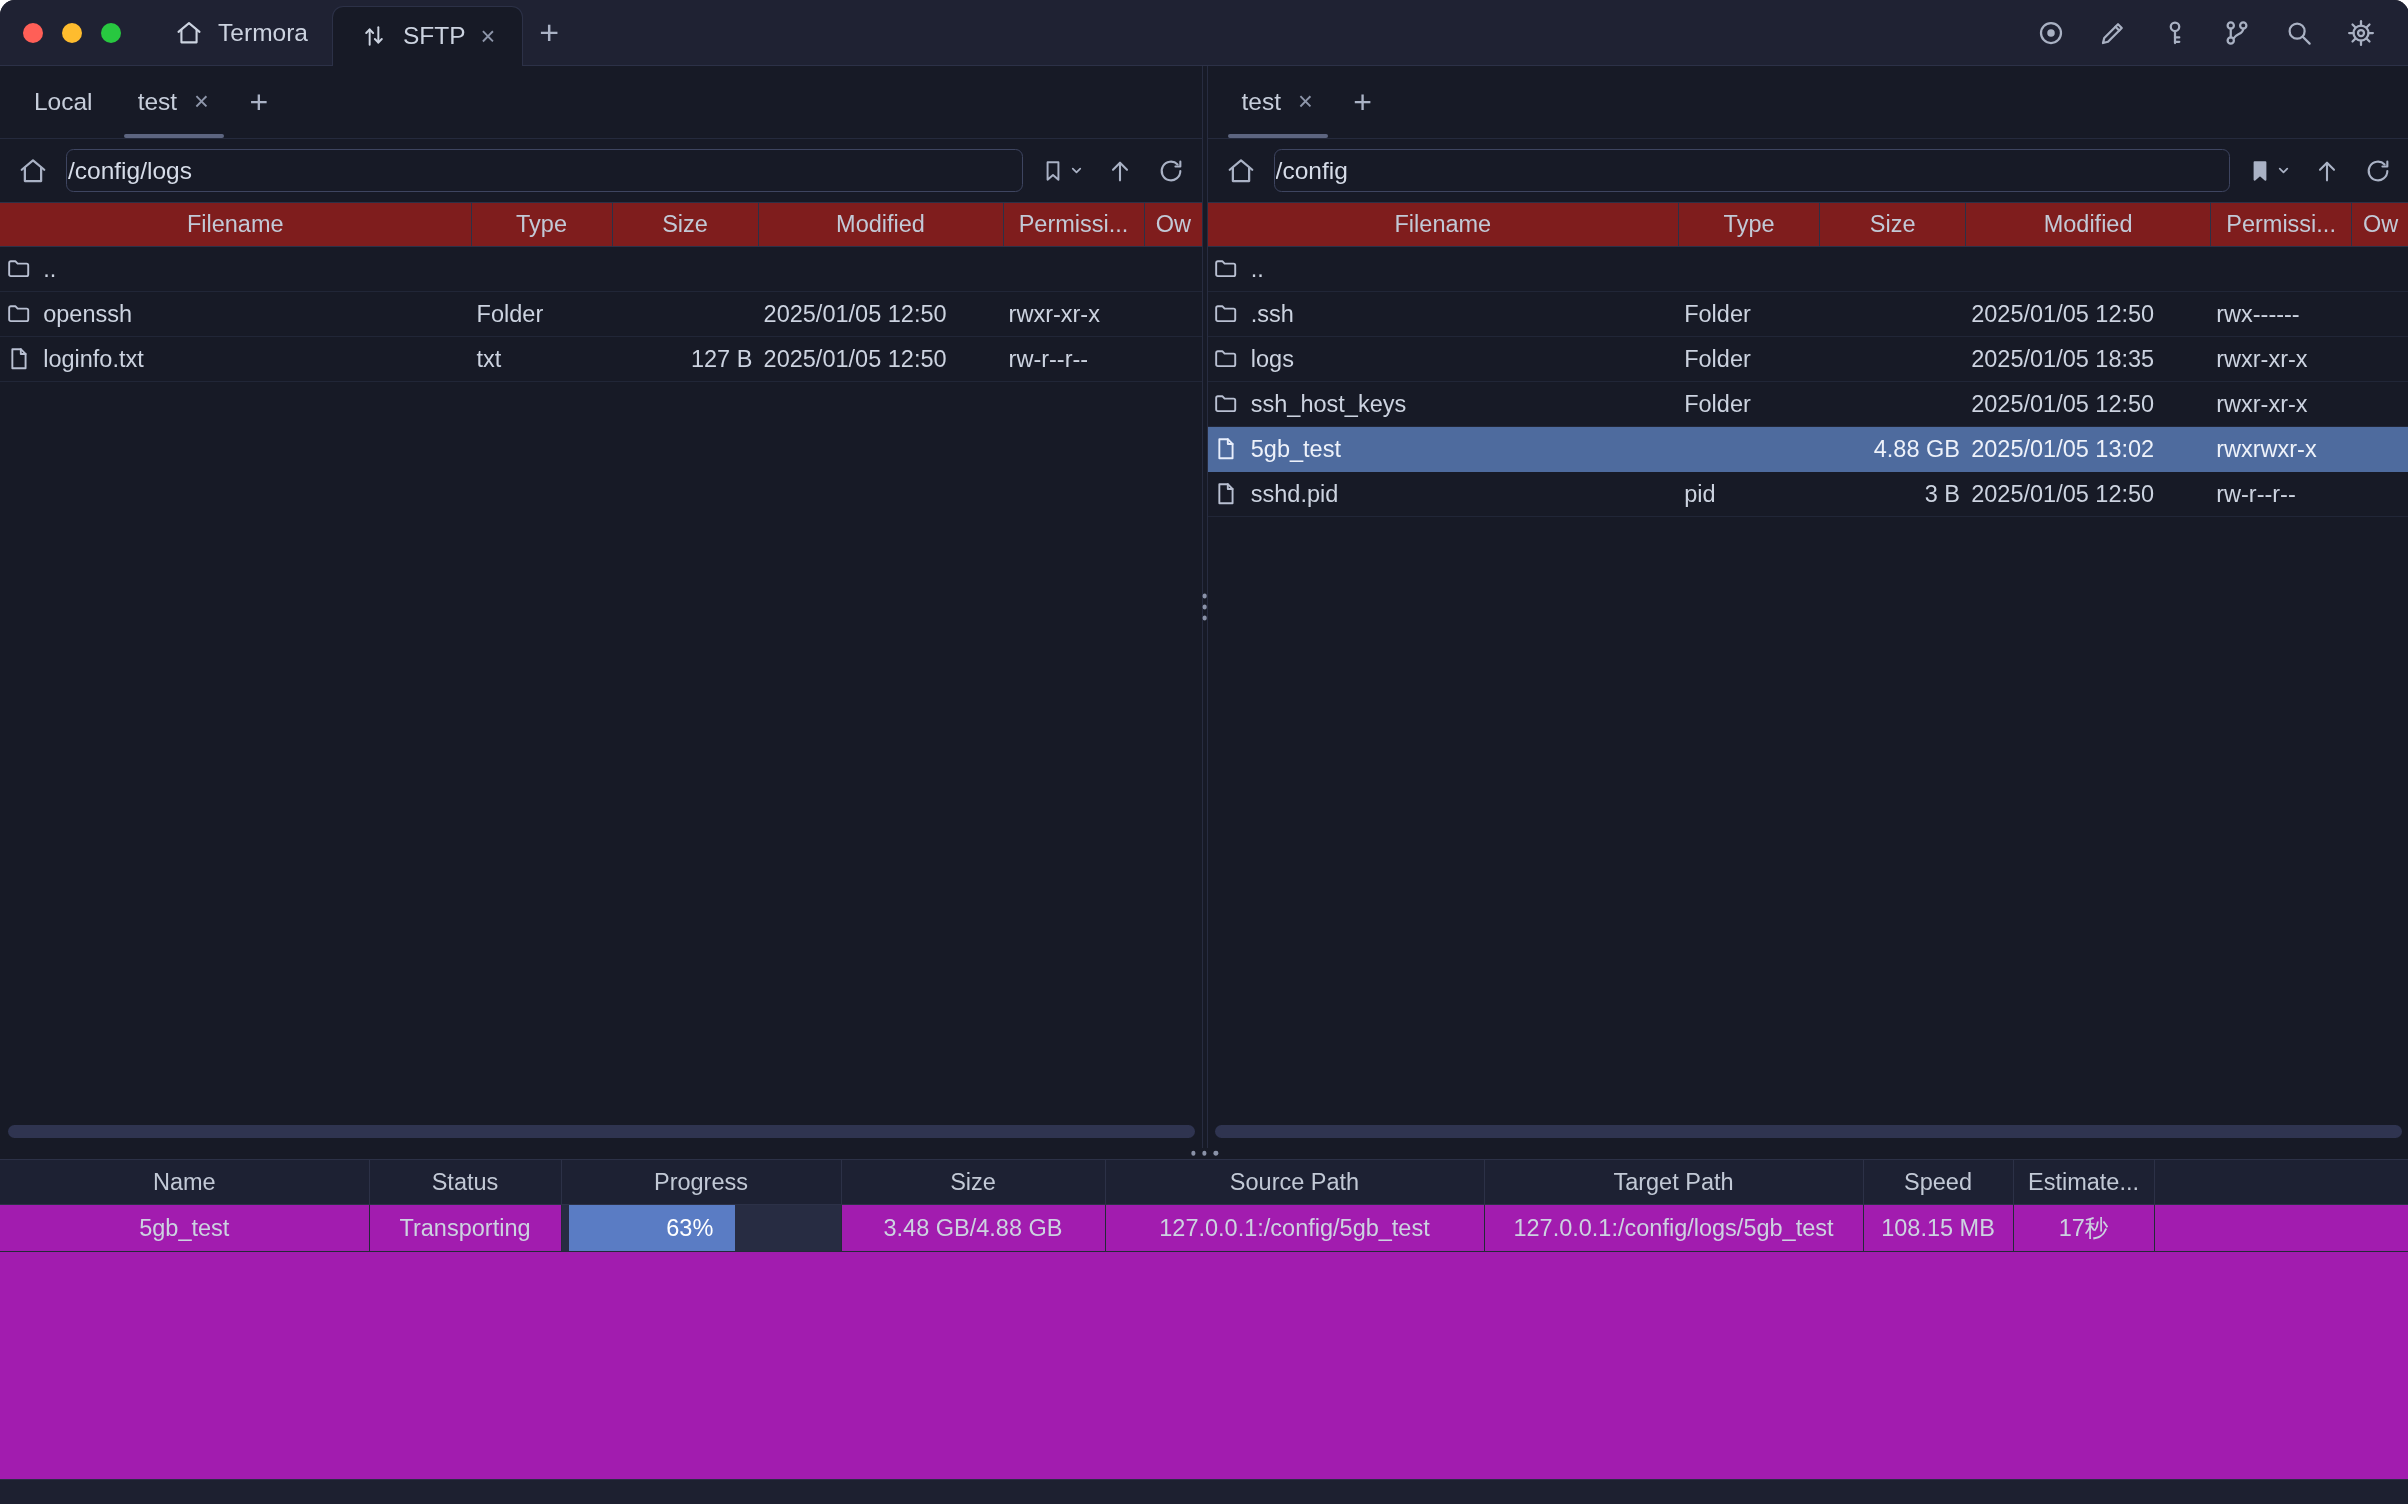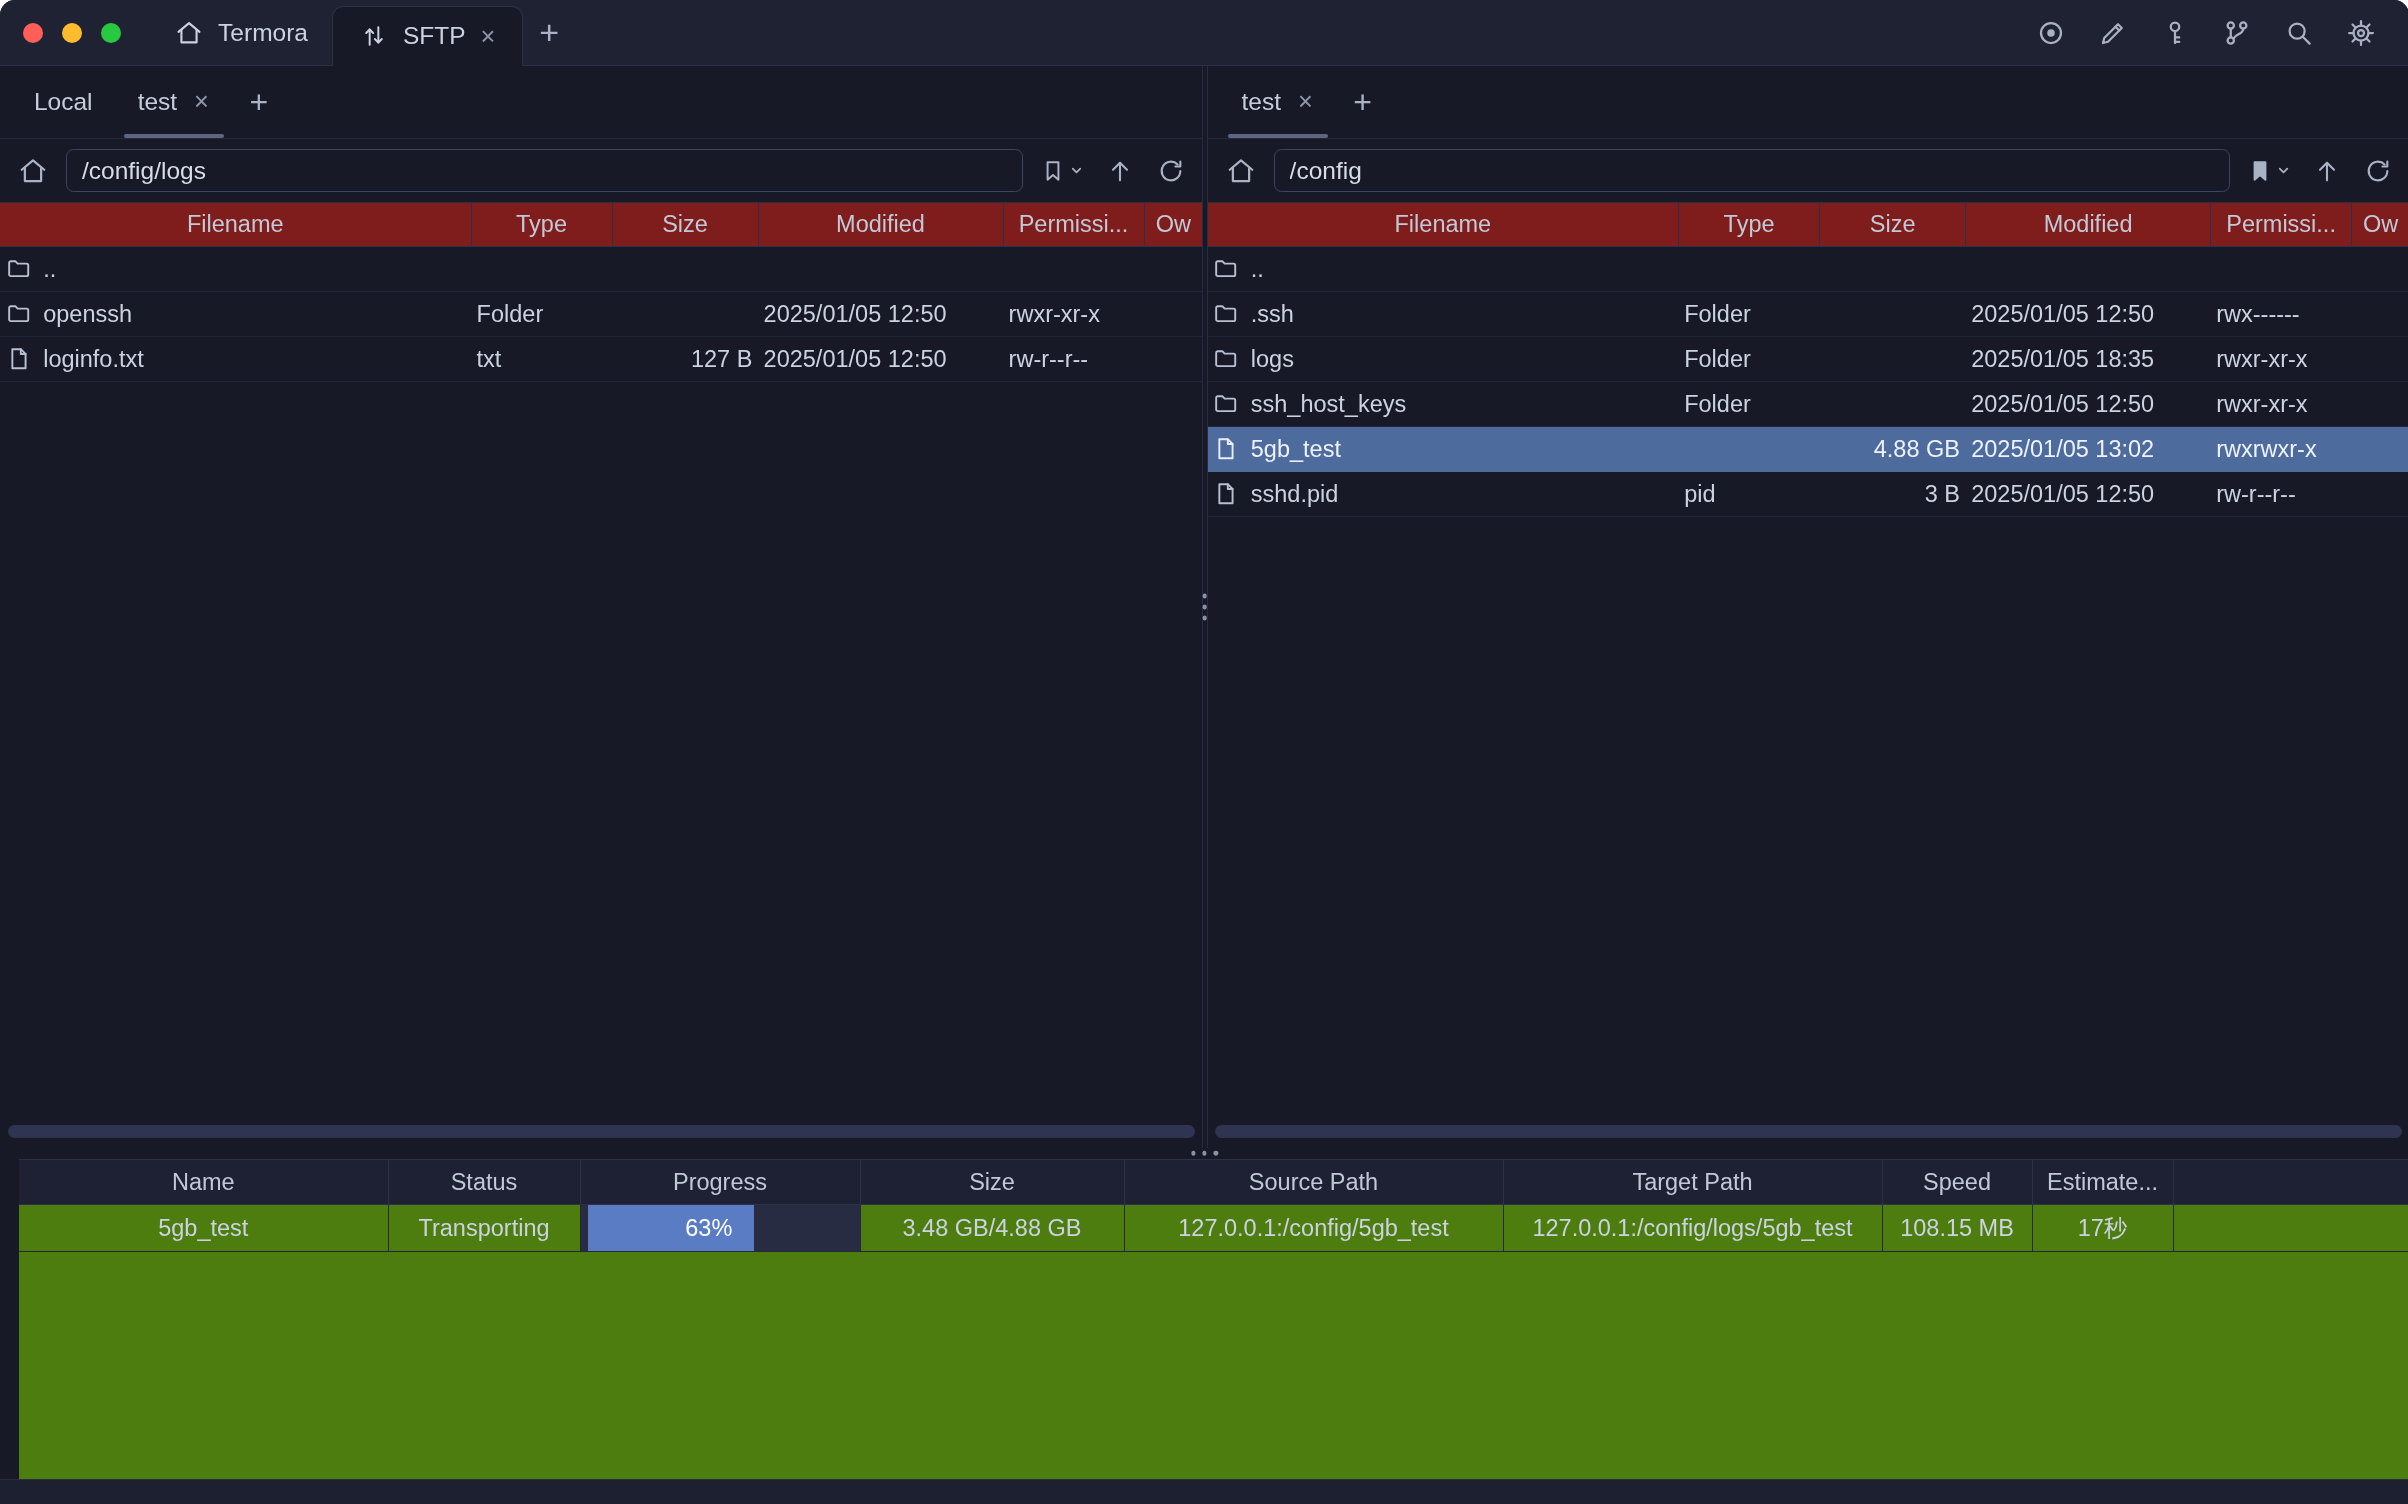--- a/index.html
+++ b/index.html
@@ -35,21 +35,21 @@
   .vdots{position:absolute;top:50%;left:50%;transform:translate(-50%,-50%);display:flex;flex-direction:column;gap:6.6px;}
   .vdots i,.hdots i{width:4.7px;height:4.7px;border-radius:50%;background:#8a92a8;display:block;}
 
   .pane-tabs{height:73px;flex:none;display:flex;align-items:center;padding:0 11.3px;border-bottom:0.9px solid #252a3d;}
   .ptab{position:relative;height:100%;display:flex;align-items:center;gap:15px;padding:0 22.6px;font-size:24.5px;color:#c7cedb;}
   .ptab.active::after{content:"";position:absolute;left:9.4px;right:9.4px;bottom:0;height:3.8px;border-radius:1.9px;background:#5d6580;}
   .pane-newtab{display:flex;align-items:center;justify-content:center;width:51px;height:100%;font-size:32px;font-weight:300;color:#aab2c5;}
 
   .pathbar{height:63px;flex:none;display:flex;align-items:center;gap:17px;padding:0 17px;}
   .home-btn{color:#aab2c5;width:32px;height:32px;flex:none;display:flex;align-items:center;justify-content:center;}
-  .path-input{flex:1;height:43px;background:#171a26;border:1.9px solid #3e4560;border-radius:7.5px;color:#d6dce8;font-size:24.5px;font-family:"Liberation Sans",sans-serif;padding:0 15px;outline:none;min-width:0;}
+  .path-input{flex:1;height:43px;background:#171a26;border:1.9px solid #3e4560;border-radius:7.5px;color:#d6dce8;font-size:24.5px;font-family:"Liberation Sans",sans-serif;padding:0 1px;outline:none;min-width:0;}
   .path-actions{display:flex;align-items:center;gap:22.6px;color:#aab2c5;flex:none;}
   .bookmark-group{display:flex;align-items:center;gap:2.8px;}
 
   
   table.file-table{width:100%;border-collapse:collapse;table-layout:fixed;font-size:23.5px;}
   table.file-table th{height:44px;background:#7f1d1d;border-top:0.9px solid #2c3147;border-bottom:0.9px solid #2c3147;border-right:0.9px solid #2c3147;font-weight:400;color:#c2c9d6;text-align:center;white-space:nowrap;overflow:hidden;padding:0 5.6px;}
   table.file-table th:last-child{border-right:none;}
   table.file-table td{height:45px;border-bottom:0.9px solid #212637;white-space:nowrap;overflow:hidden;padding:0 5.6px;color:#ccd3e0;}
   td.c-name{text-align:left;padding-left:13px;}
   td.c-type,td.c-mod,td.c-perm,td.c-owner{}
@@ -59,21 +59,21 @@
   tr.selected td{background:#4e6b9e;border-bottom-color:#4e6b9e;color:#eef2fa;}
   tr.selected .row-icon{color:#e8eefc;}
 
   .hscroll{position:absolute;left:7.5px;right:7.5px;bottom:9.4px;height:13px;border-radius:6.6px;background:#2f3450;}
 
   
   .hsplitter{height:11.3px;flex:none;background:#171a26;position:relative;}
   .hdots{position:absolute;top:50%;left:50%;transform:translate(-50%,-50%);display:flex;gap:6.6px;}
 
   
-  .transfer{height:320px;flex:none;display:flex;flex-direction:column;background:#4d7c0f;margin-left:19px;}
+  .transfer{height:320px;flex:none;display:flex;flex-direction:column;background:#a21caf;}
   table.transfer-table{width:100%;border-collapse:collapse;table-layout:fixed;font-size:23.5px;}
   table.transfer-table th{height:45px;background:#1d2133;border-top:0.9px solid #2c3147;border-bottom:0.9px solid #2c3147;border-right:0.9px solid #2c3147;font-weight:400;color:#c2c9d6;text-align:center;white-space:nowrap;overflow:hidden;padding:0 5.6px;}
   table.transfer-table th:last-child{border-right:none;}
   table.transfer-table td{height:47px;border-bottom:0.9px solid #242938;border-right:0.9px solid #242938;white-space:nowrap;overflow:hidden;text-align:center;padding:0 7.5px;color:#ccd3e0;}
   table.transfer-table td:last-child{border-right:none;}
   td.t-name{text-align:left;padding-left:15px;}
   td.t-progress{padding:0;background:#272c42;position:relative;}
   .pfill{height:100%;background:#5a7cc4;display:flex;align-items:center;justify-content:flex-end;padding-right:22px;color:#ffffff;}
 
   

